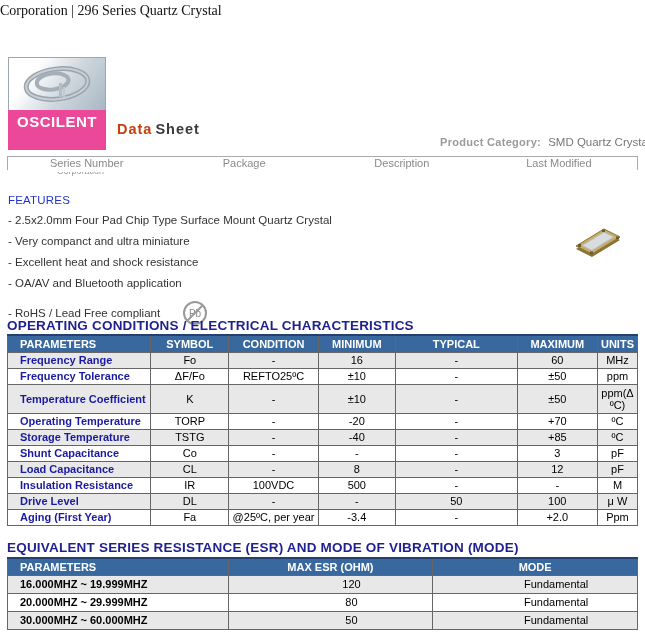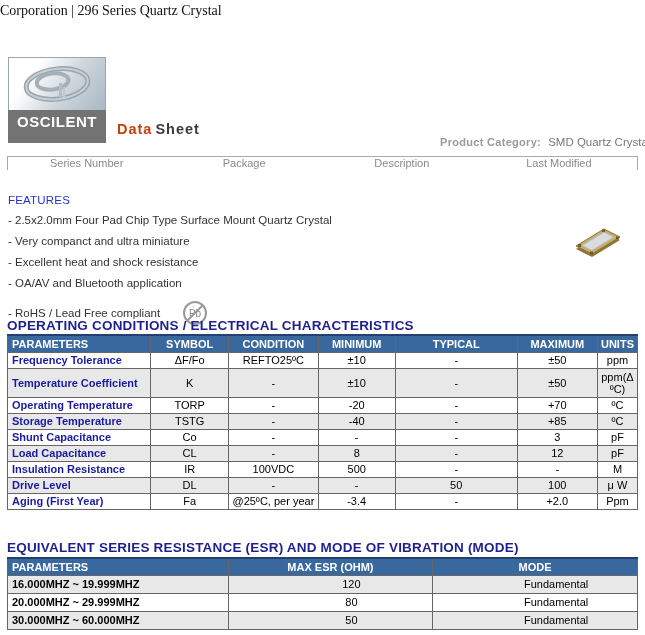--- a/index.html
+++ b/index.html
@@ -13,21 +13,21 @@
     font-family:"Liberation Serif", serif; font-size:14px; color:#111;
   }
   
   .logo { position:absolute; top:57px; left:8px; width:98px; }
   .logo-art {
     height:53px; border:1px solid #9aa7b2; border-bottom:none;
     background:linear-gradient(125deg,#ffffff 25%,#cdd6dd 60%,#a9b8c4);
     display:flex; align-items:center; justify-content:center;
   }
   .logo-bar {
-    height:33px; background:#737373; color:#fff; font-weight:bold;
+    height:40px; background:#ec4899; color:#fff; font-weight:bold;
     font-size:15px; letter-spacing:.5px; text-align:center; line-height:23px;
   }
   .logo-sub { font-size:9px; color:#9a9a9a; text-align:right; padding:16px 2px 0 0; }
   .datasheet-label { position:absolute; top:121px; left:117px; font-size:14.5px; font-weight:bold; letter-spacing:1px; }
   .ds-red { color:#c2410c; }
   .ds-dark { color:#3a3a3a; margin-left:3px; }
   .product-category { position:absolute; top:136px; left:440px; font-size:11px; white-space:nowrap; }
   .pc-label { color:#9a9a9a; font-weight:bold; letter-spacing:.3px; }
   .pc-value { color:#777; font-size:11.5px; margin-left:4px; }
   
@@ -55,21 +55,21 @@
   .op-heading { top:318px; }
   .esr-heading { top:540px; }
   
   .data-table { position:absolute; left:7px; width:631px; border:1px solid #666; border-top:2px solid #23406e; }
   .op-table { top:334px; }
   .esr-table { top:557px; }
   .data-table th {
     background:#38689E; color:#fff; font-size:11px; height:17px;
     border:1px solid #666; text-align:center; padding:0 3px;
   }
-  .data-table th.left, .data-table td.param { text-align:left; padding-left:4px; }
+  .data-table th.left, .data-table td.param { text-align:left; padding-left:12px; }
   .data-table td {
     font-size:11px; color:#000; border:1px solid #666;
     text-align:center; height:16px; padding:1px 2px;
   }
   .op-table td.param { color:#1a1aa0; font-weight:bold; }
   .esr-table td.param { color:#000; font-weight:bold; }
   .esr-table td { height:18px;padding-left:44px; }
   tr.alt { background:#e8e8e8; }
   tr.plain { background:#fff; }
   tr.tall td { height:29px; }
@@ -169,20 +169,29 @@
     <tbody>
         <tr>
       <th class="left">PARAMETERS</th>
       <th>SYMBOL</th>
       <th>CONDITION</th>
       <th>MINIMUM</th>
       <th>TYPICAL</th>
       <th>MAXIMUM</th>
       <th>UNITS</th>
     </tr>
+    <tr class="alt">
+      <td class="param">Frequency Range</td>
+      <td>Fo</td>
+      <td>-</td>
+      <td>16</td>
+      <td>-</td>
+      <td>60</td>
+      <td class="units-cell">MHz</td>
+    </tr>
     <tr class="plain">
       <td class="param">Frequency Tolerance</td>
       <td>ΔF/Fo</td>
       <td>REFTO25ºC</td>
       <td>±10</td>
       <td>-</td>
       <td>±50</td>
       <td class="units-cell">ppm</td>
     </tr>
     <tr class="alt tall">

